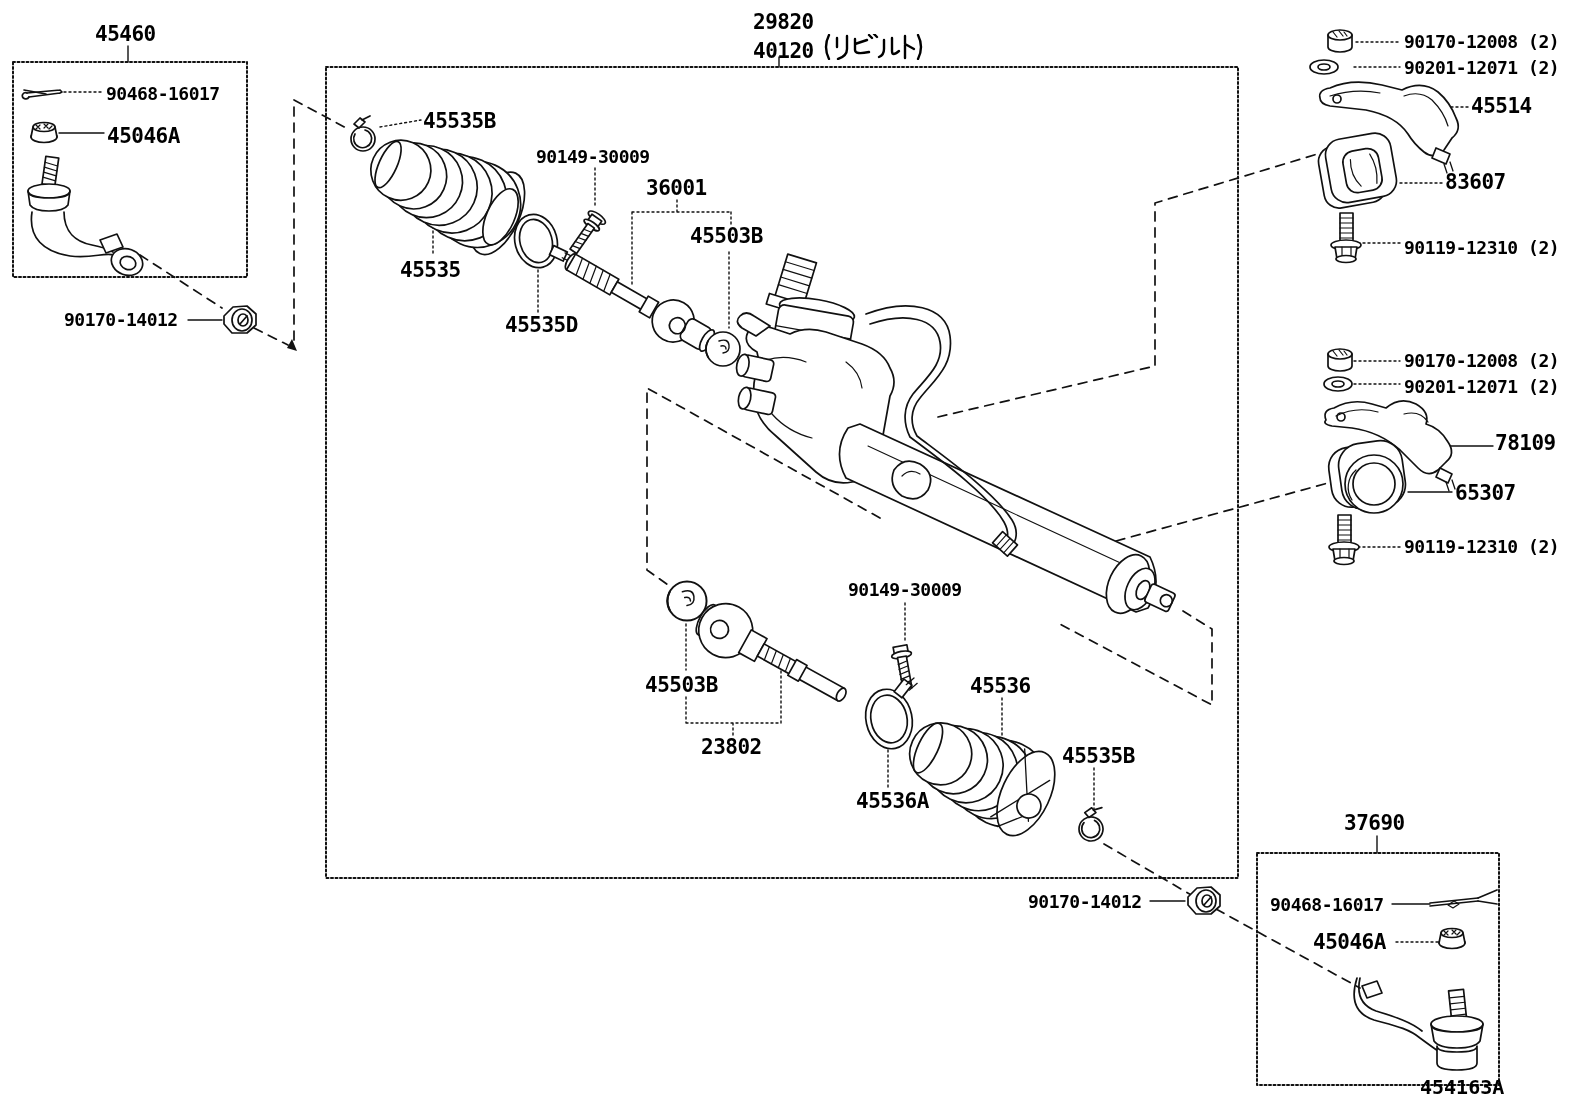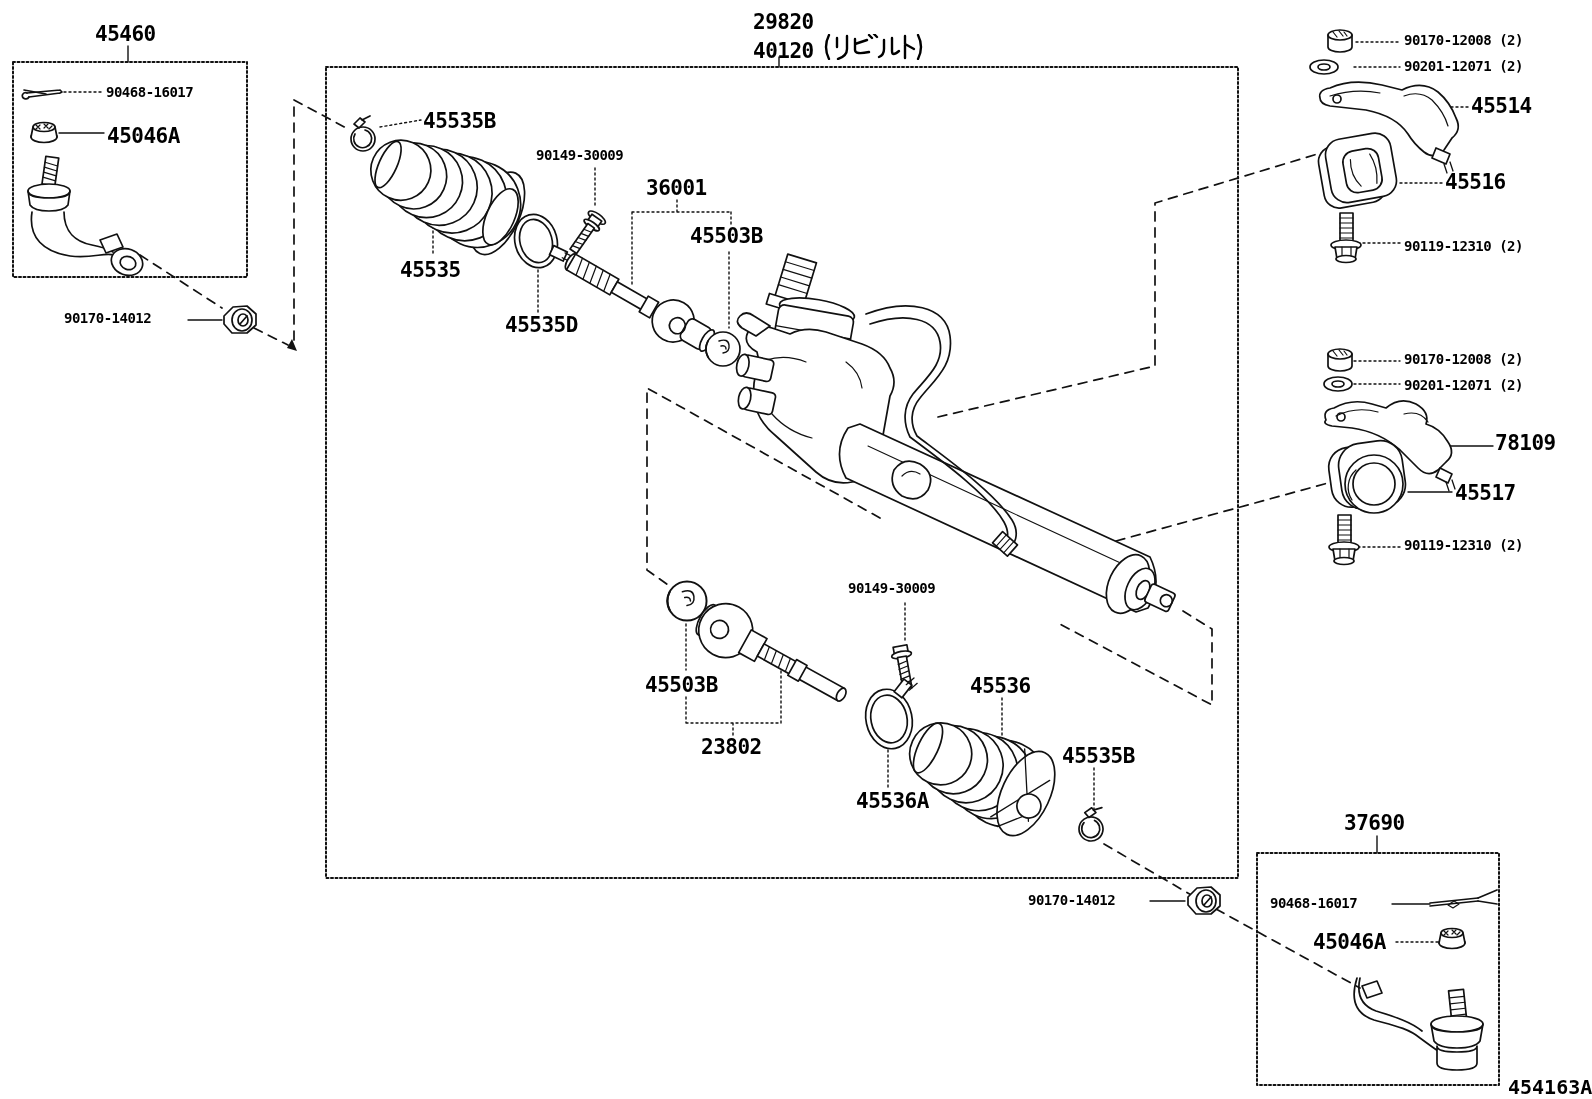--- a/index.html
+++ b/index.html
@@ -1,20 +1,20 @@
 <!DOCTYPE html>
 <html><head>
 <meta charset="utf-8">
 <style>
   html,body{margin:0;padding:0;background:#fff;}
   #stage{position:relative;width:1592px;height:1099px;background:#fff;overflow:hidden;
          font-family:"DejaVu Sans Mono", monospace;color:#000;}
   svg.art{position:absolute;left:0;top:0;}
   .pn{position:absolute;font-weight:700;font-size:21px;line-height:1;letter-spacing:-.5px;white-space:nowrap;}
-  .pn-s{position:absolute;font-weight:700;font-size:14px;line-height:1;letter-spacing:-.5px;white-space:nowrap;}
+  .pn-s{position:absolute;font-weight:700;font-size:18px;line-height:1;letter-spacing:-.5px;white-space:nowrap;}
   .pn-c{position:absolute;font-weight:700;font-size:20px;line-height:1;white-space:nowrap;}
   .kana{display:inline-block;vertical-align:-2px;margin-left:8px;}
 </style>
 </head>
 <body>
 
 <div id="stage">
 
 <svg class="art" width="1592" height="1099" viewBox="0 0 1592 1099" fill="none" stroke="#111" stroke-width="1.7" stroke-linecap="round" stroke-linejoin="round">
 
@@ -366,24 +366,24 @@
 <div class="pn" style="left:1062px;top:746px">45535B</div>
 <div class="pn-s" style="left:1028px;top:893px">90170-14012</div>
 
 <div class="pn" style="left:1344px;top:813px">37690</div>
 <div class="pn-s" style="left:1270px;top:896px">90468-16017</div>
 <div class="pn" style="left:1313px;top:932px">45046A</div>
 
 <div class="pn-s" style="left:1404px;top:33px">90170-12008 (2)</div>
 <div class="pn-s" style="left:1404px;top:59px">90201-12071 (2)</div>
 <div class="pn" style="left:1471px;top:96px">45514</div>
-<div class="pn" style="left:1445px;top:172px">45516</div>
+<div class="pn" style="left:1445px;top:172px">83607</div>
 <div class="pn-s" style="left:1404px;top:239px">90119-12310 (2)</div>
 
 <div class="pn-s" style="left:1404px;top:352px">90170-12008 (2)</div>
 <div class="pn-s" style="left:1404px;top:378px">90201-12071 (2)</div>
 <div class="pn" style="left:1495px;top:433px">78109</div>
-<div class="pn" style="left:1455px;top:483px">45517</div>
+<div class="pn" style="left:1455px;top:483px">65307</div>
 <div class="pn-s" style="left:1404px;top:538px">90119-12310 (2)</div>
 
-<div class="pn-c" style="left:1508px;top:1077px">454163A</div>
+<div class="pn-c" style="left:1420px;top:1077px">454163A</div>
 
 </div>
 
 </body></html>

